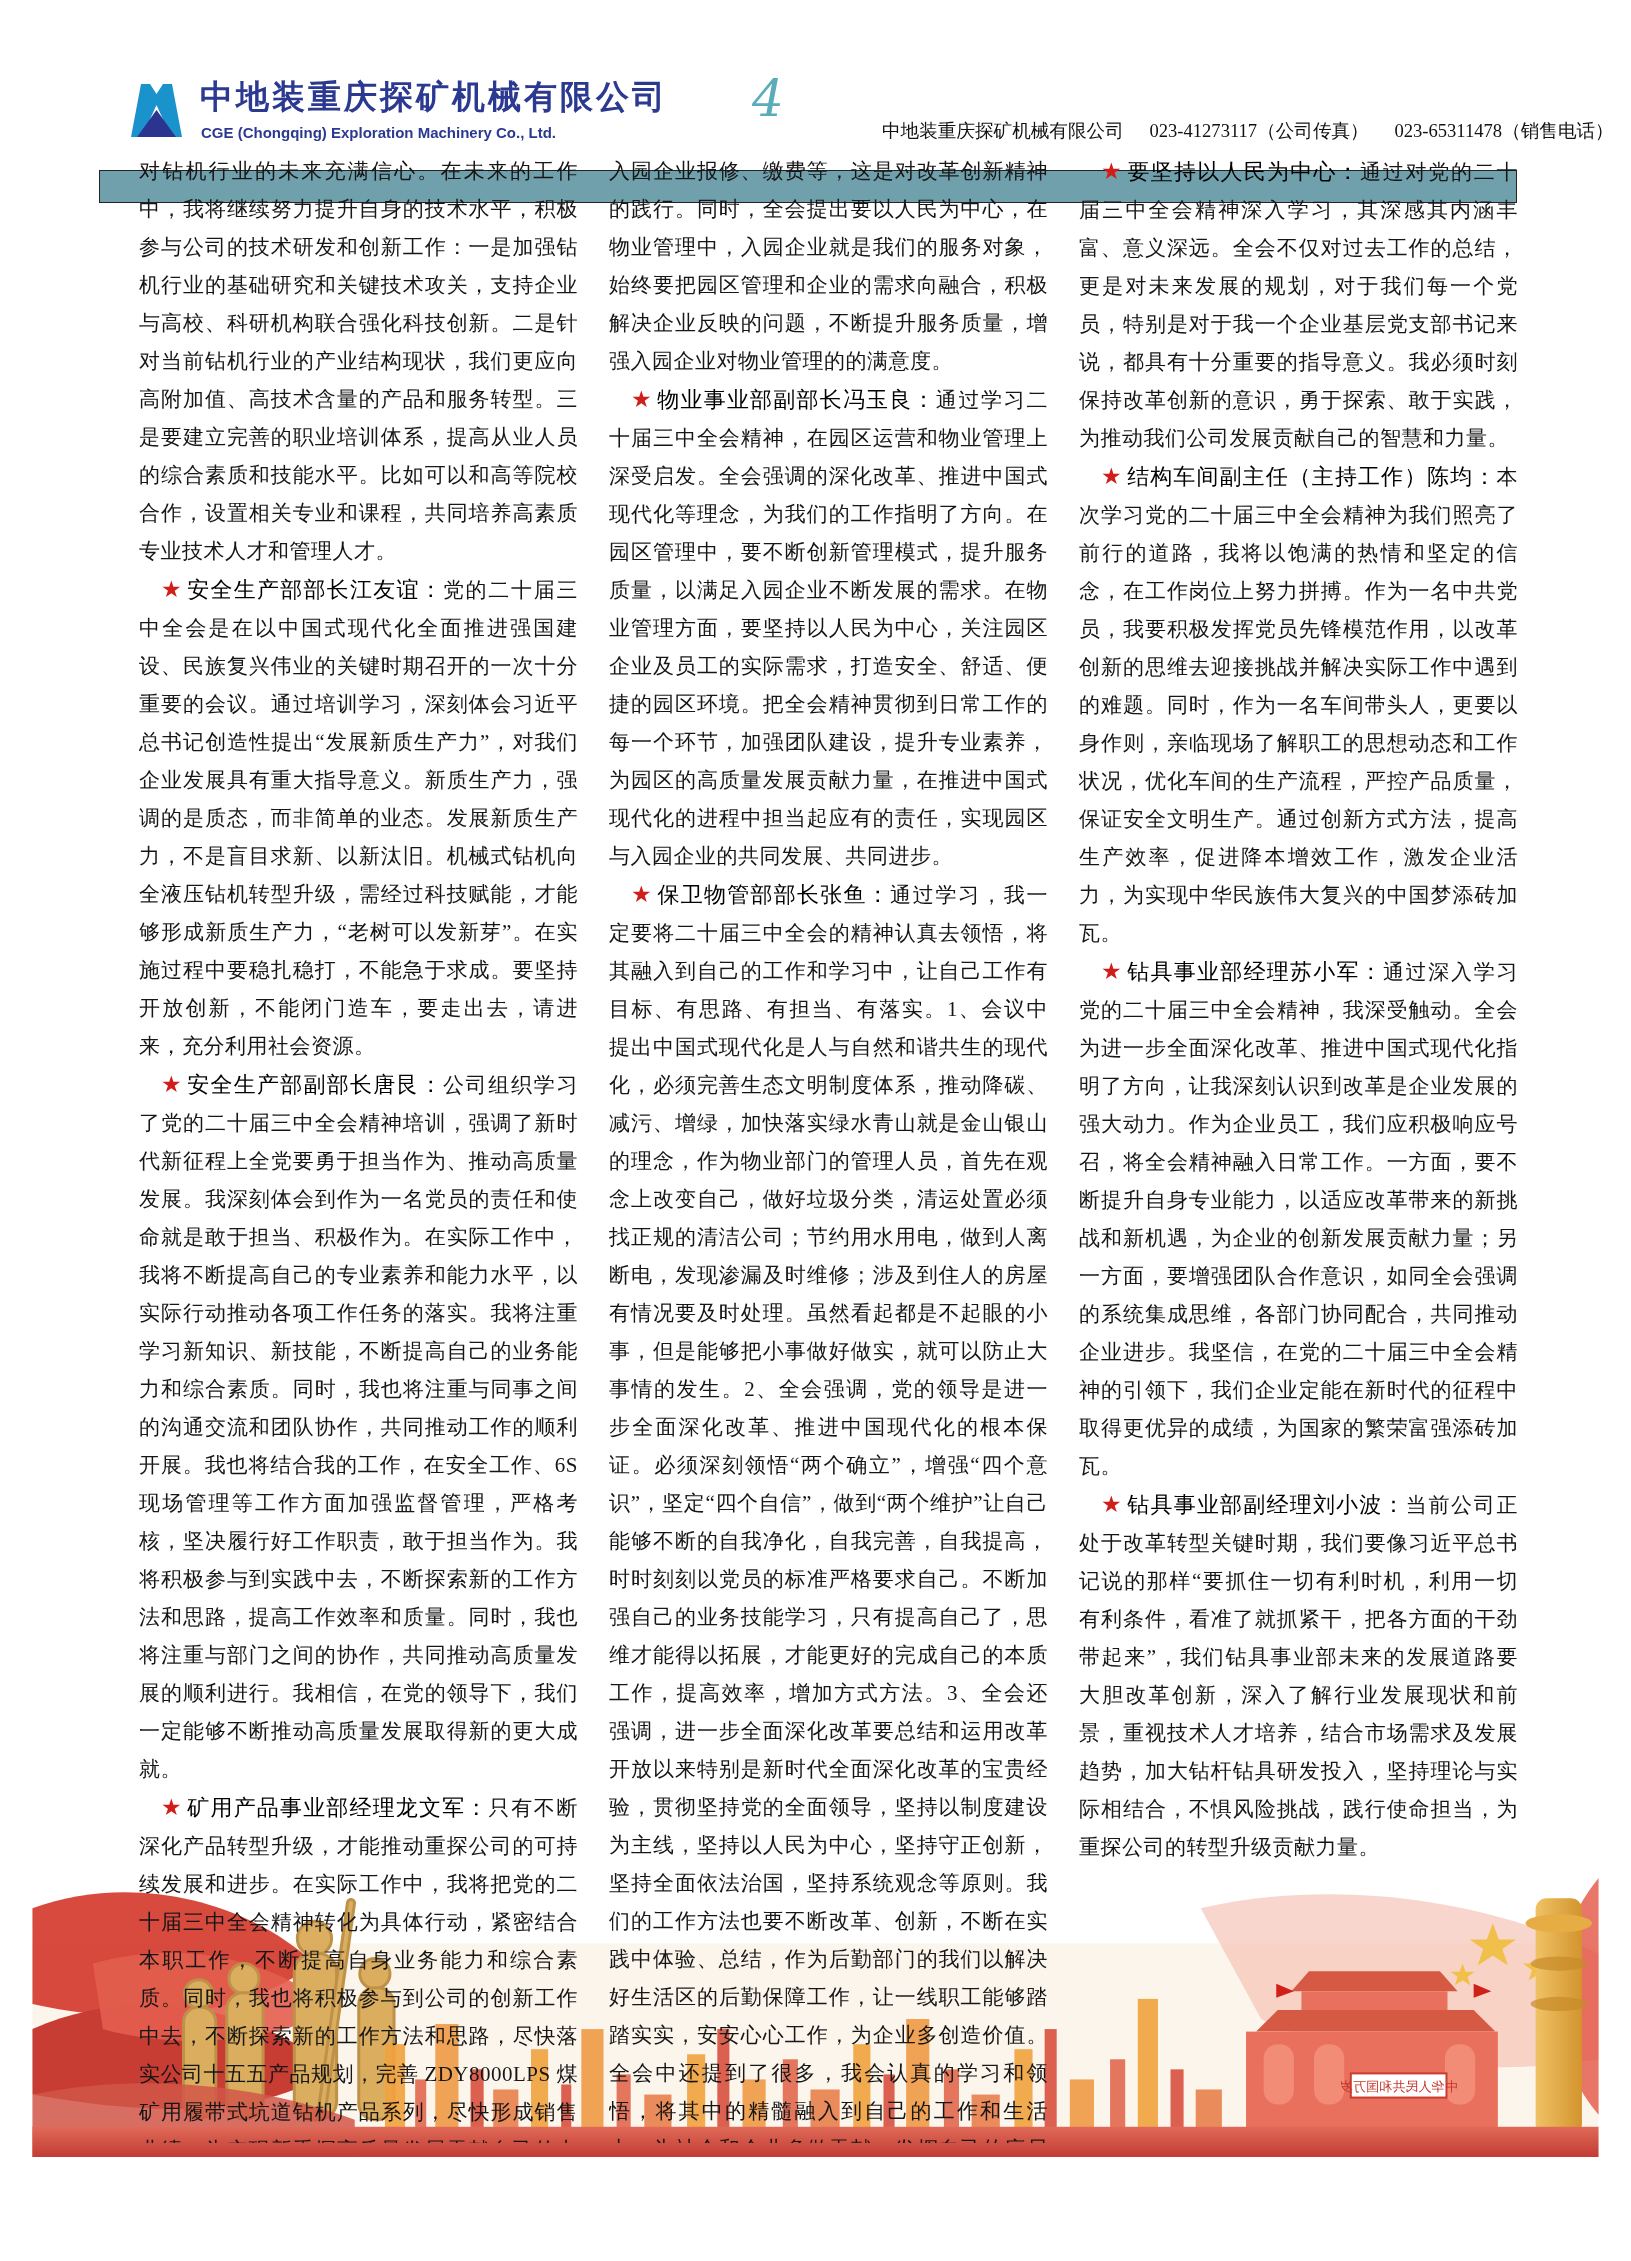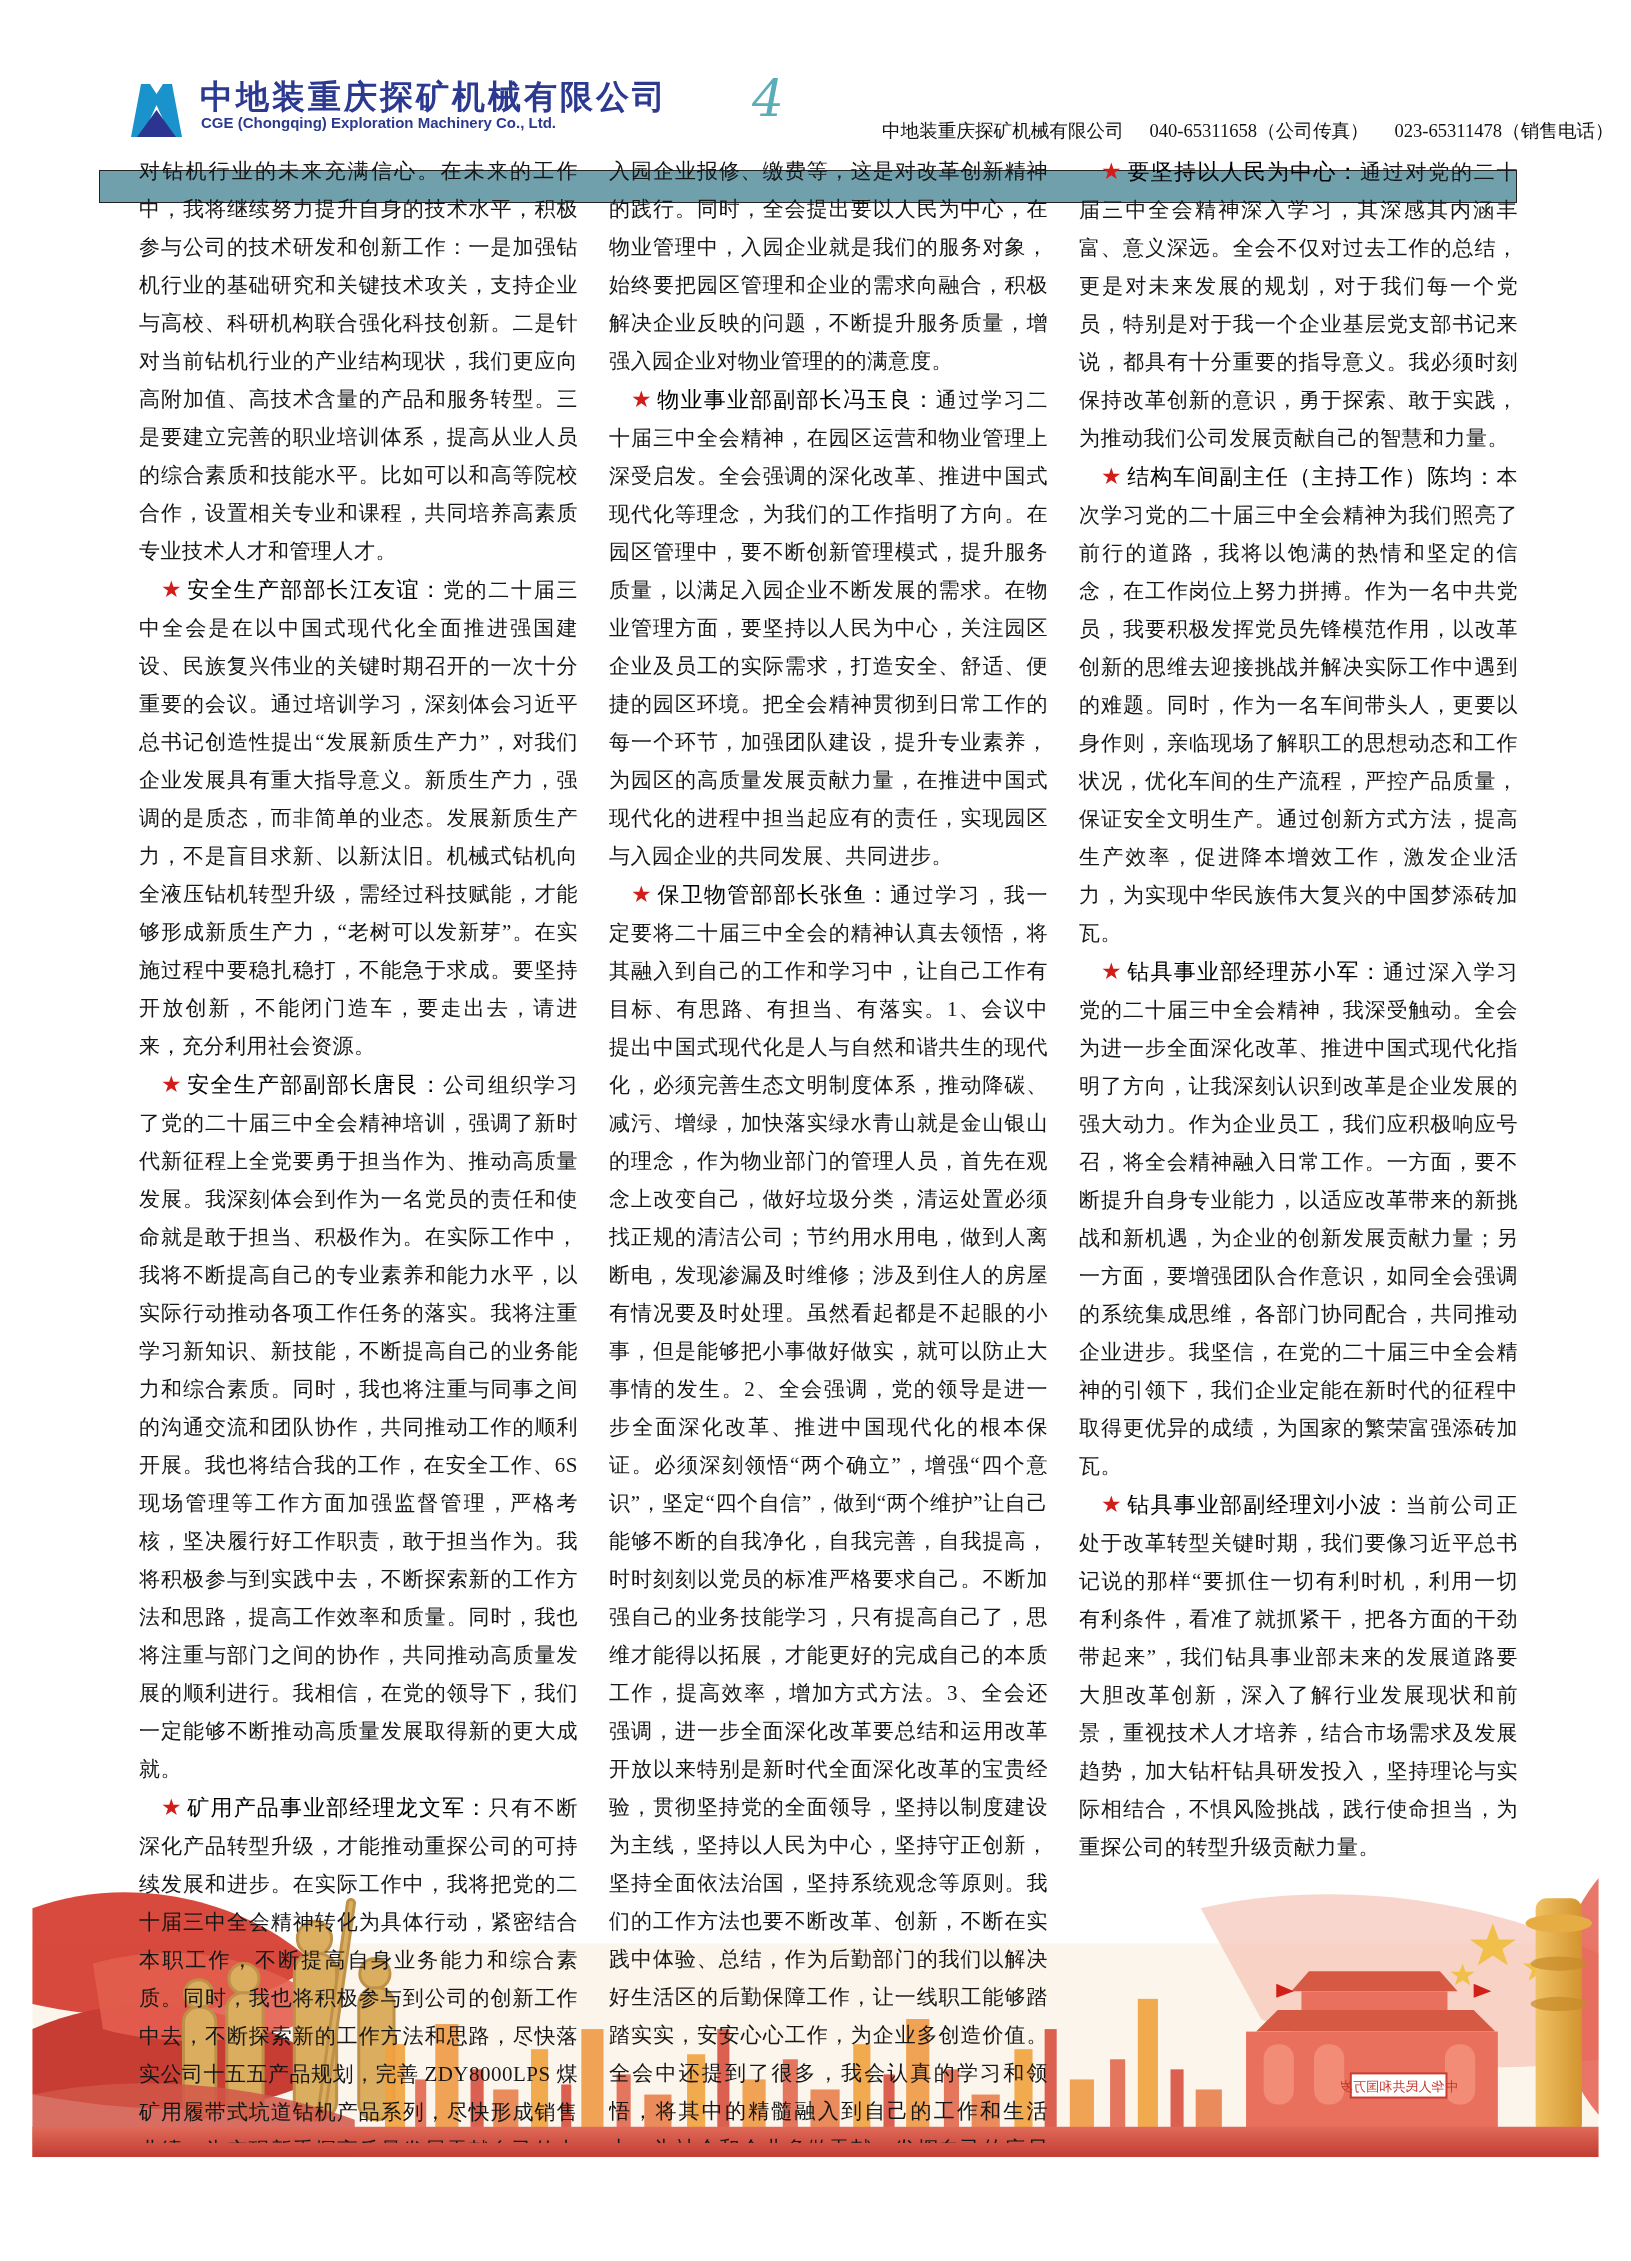--- a/index.html
+++ b/index.html
@@ -3,21 +3,21 @@
 <meta charset="utf-8">
 <style>
   html,body{margin:0;padding:0;background:#ffffff;}
   .page{position:relative;width:1631px;height:2261px;background:#ffffff;overflow:hidden;
         font-family:"Liberation Serif",serif;color:#161616;padding-left:40px;}
 
   
   .logo-mark{position:absolute;left:124px;top:79px;width:65px;height:60px;}
   .company-cn{position:absolute;left:200px;top:75px;font-family:"Liberation Sans",sans-serif;
               font-weight:700;font-size:33px;letter-spacing:3px;color:#2b3990;white-space:nowrap;}
-  .company-en{position:absolute;left:201px;top:114px;font-family:"Liberation Sans",sans-serif;
+  .company-en{position:absolute;left:201px;top:124px;font-family:"Liberation Sans",sans-serif;
               font-weight:700;font-size:15px;color:#2b3990;white-space:nowrap;}
   .page-num{position:absolute;left:752px;top:70px;font-family:"DejaVu Serif",serif;
             font-style:italic;font-size:50px;color:#5aacb9;}
   .contact{position:absolute;left:882px;top:118px;font-size:18.6px;color:#111;white-space:nowrap;}
   .contact span{margin-right:21px;}
   .divider{position:absolute;left:99px;top:170px;width:1416px;height:31px;
            background:#6fa0ac;border:1.5px solid #232323;}
 
   
   .col{position:absolute;top:152px;width:439px;height:1991px;overflow:hidden;z-index:3;
@@ -41,21 +41,21 @@
   <svg class="logo-mark" viewBox="0 0 130 120">
     <polygon points="14,116 34,10 52,10 65,30 78,10 96,10 116,116" fill="#1a93cc"></polygon>
     <polygon points="36,116 65,52 94,116" fill="#ffffff"></polygon>
     <polygon points="26,116 65,62 104,116" fill="#2b3590"></polygon>
   </svg>
   <div class="company-cn">中地装重庆探矿机械有限公司</div>
   <div class="company-en">CGE (Chongqing) Exploration Machinery Co., Ltd.</div>
   <div class="page-num">4</div>
   <div class="contact">
     <span>中地装重庆探矿机械有限公司</span>
-    <span>040-65311658（公司传真）</span>
+    <span>023-41273117（公司传真）</span>
     <span>023-65311478（销售电话）</span>
   </div>
   <div class="divider"></div>
 
   <svg class="footer-art" viewBox="0 0 3110 560">
     <defs>
       <linearGradient id="bandg" x1="0" y1="0" x2="0" y2="1">
         <stop offset="0" stop-color="#e06a58"></stop>
           <stop offset="1" stop-color="#c23c33"></stop>
       </linearGradient>

